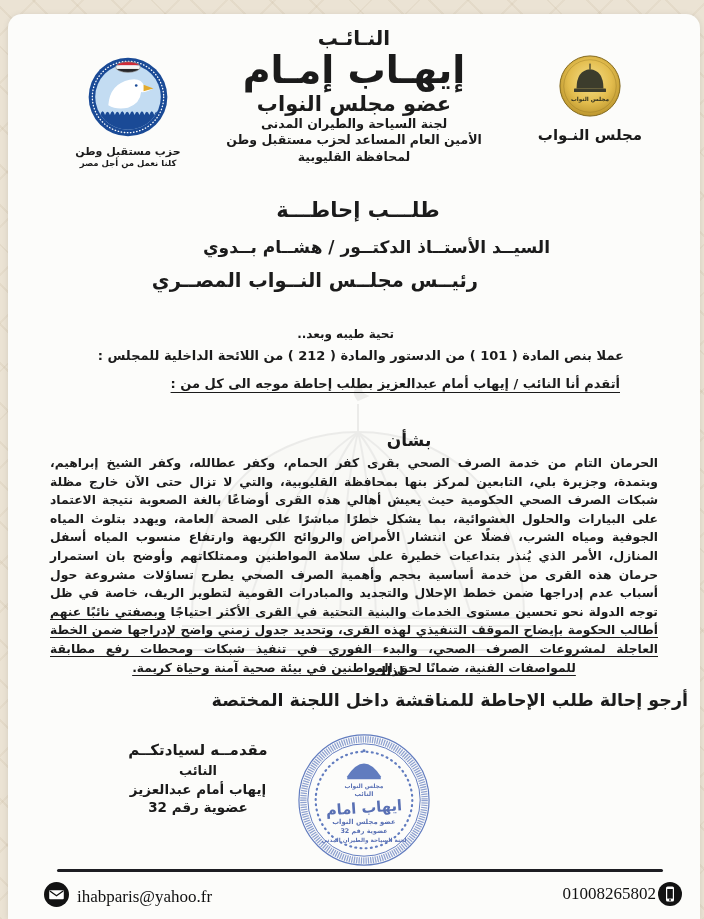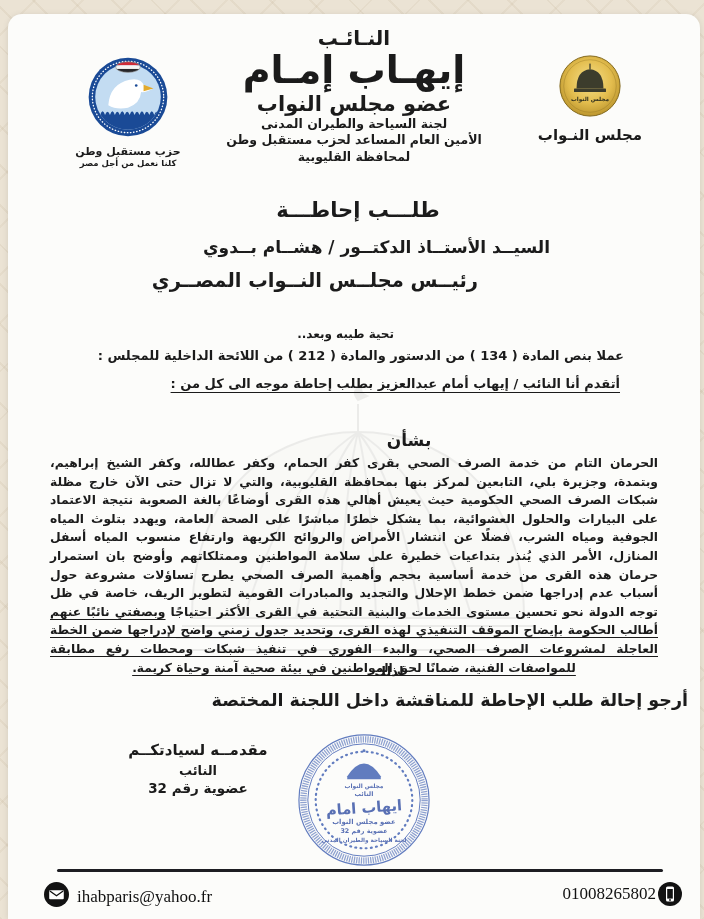--- a/index.html
+++ b/index.html
@@ -143,32 +143,33 @@
     <div class="member-line">عضو مجلس النواب</div>
     <div class="hdr-small">لجنة السياحة والطيران المدنى</div>
     <div class="hdr-small">الأمين العام المساعد لحزب مستقبل وطن</div>
     <div class="hdr-small">لمحافظة القليوبية</div>
   </div>
 
   <div class="abs title">طلـــب إحاطـــة</div>
   <div class="abs addr1">السيــد الأستــاذ الدكتــور / هشــام بــدوي</div>
   <div class="abs addr2">رئيــس مجلــس النــواب المصــري</div>
   <div class="abs greeting">تحية طيبه وبعد..</div>
-  <div class="abs legal">عملا بنص المادة ( 134 ) من الدستور والمادة ( 212 ) من اللائحة الداخلية للمجلس :</div>
+  <div class="abs legal">عملا بنص المادة ( 101 ) من الدستور والمادة ( 212 ) من اللائحة الداخلية للمجلس :</div>
   <div class="abs intro">أتقدم أنا النائب / إيهاب أمام عبدالعزيز بطلب إحاطة موجه الى كل من :</div>
   <div class="abs regarding">بشأن</div>
 
   <p class="abs body-par"><span>الحرمان التام من خدمة الصرف الصحي بقرى كفر الحمام، وكفر عطالله، وكفر الشيخ إبراهيم، وبتمدة، وجزيرة بلي، التابعين لمركز بنها بمحافظة القليوبية، والتي لا تزال حتى الآن خارج مظلة شبكات الصرف الصحي الحكومية حيث يعيش أهالي هذه القرى أوضاعًا بالغة الصعوبة نتيجة الاعتماد على البيارات والحلول العشوائية، بما يشكل خطرًا مباشرًا على الصحة العامة، ويهدد بتلوث المياه الجوفية ومياه الشرب، فضلًا عن انتشار الأمراض والروائح الكريهة وارتفاع منسوب المياه أسفل المنازل، الأمر الذي يُنذر بتداعيات خطيرة على سلامة المواطنين وممتلكاتهم وأوضح بان استمرار حرمان هذه القرى من خدمة أساسية بحجم وأهمية الصرف الصحي يطرح تساؤلات مشروعة حول أسباب عدم إدراجها ضمن خطط الإحلال والتجديد والمبادرات القومية لتطوير الريف، خاصة في ظل توجه الدولة نحو تحسين مستوى الخدمات والبنية التحتية في القرى الأكثر احتياجًا </span><span class="u">وبصفتي نائبًا عنهم أطالب الحكومة بإيضاح الموقف التنفيذي لهذه القرى، وتحديد جدول زمني واضح لإدراجها ضمن الخطة العاجلة لمشروعات الصرف الصحي، والبدء الفوري في تنفيذ شبكات ومحطات رفع مطابقة للمواصفات الفنية، ضمانًا لحق المواطنين في بيئة صحية آمنة وحياة كريمة.</span></p>
 
   <div class="abs therefore">لذلك</div>
   <div class="abs closing">أرجو إحالة طلب الإحاطة للمناقشة داخل اللجنة المختصة</div>
 
   <div class="abs sig-block">
     <div class="sig-1">مقدمــه لسيادتكــم</div>
     <div class="sig-2">النائب</div>
+    <div class="sig-3">إيهاب أمام عبدالعزيز</div>
     <div class="sig-4">عضوية رقم 32</div>
   </div>
 
   <svg class="abs stamp-wrap" viewBox="0 0 140 140" aria-hidden="true">
     <g opacity=".85">
       <circle cx="70" cy="70" r="66" fill="none" stroke="#4766b5" stroke-width="1.2"></circle>
       <circle cx="70" cy="70" r="61.5" fill="none" stroke="#4766b5" stroke-width="6.5" stroke-dasharray="1.3 1.1" opacity=".7"></circle>
       <circle cx="70" cy="70" r="57" fill="none" stroke="#4766b5" stroke-width="1"></circle>
       <circle cx="70" cy="70" r="49" fill="none" stroke="#4766b5" stroke-width="2.2" stroke-dasharray="0.9 4.4" stroke-linecap="round"></circle>
       <path d="M53,46 Q70,20 87,46 L87,49 L53,49 Z" fill="#4766b5"></path>

